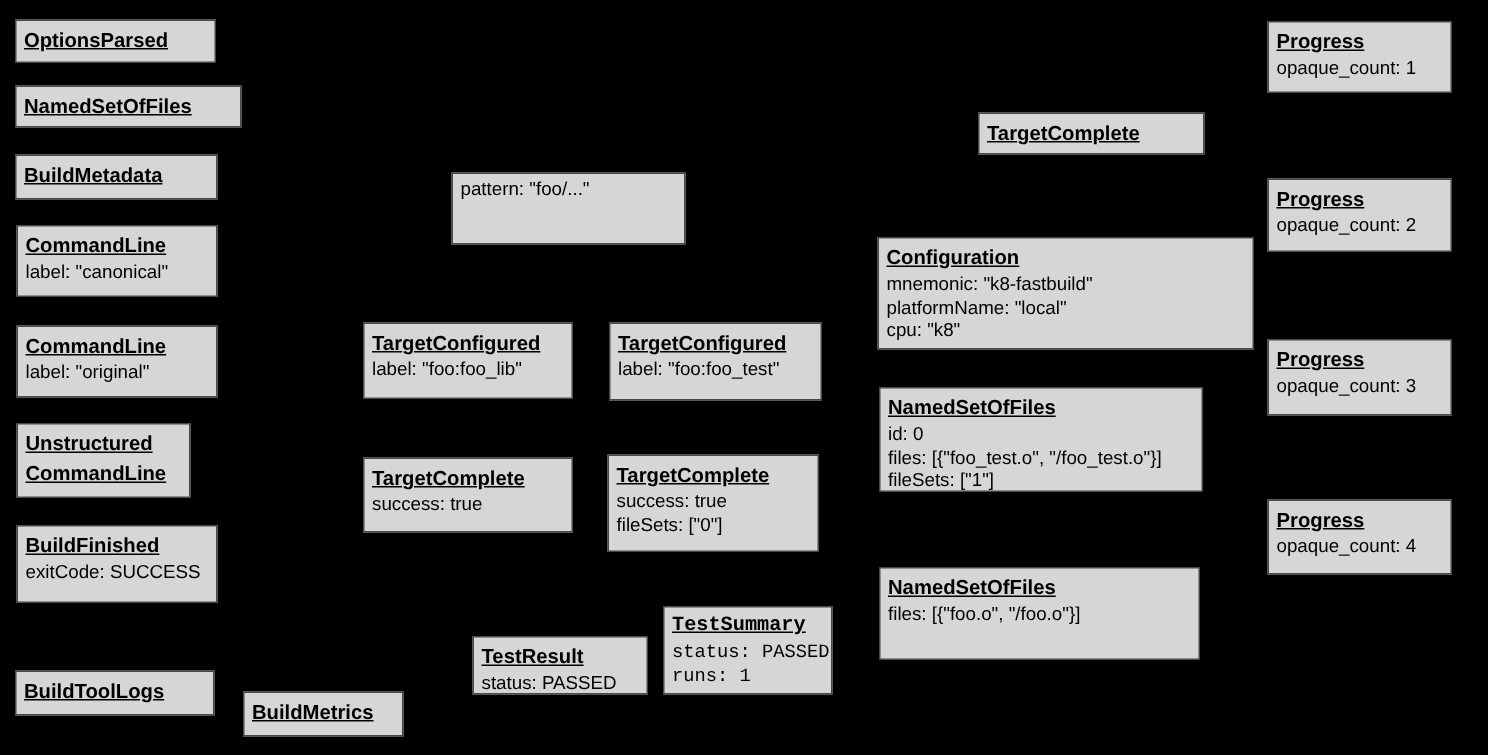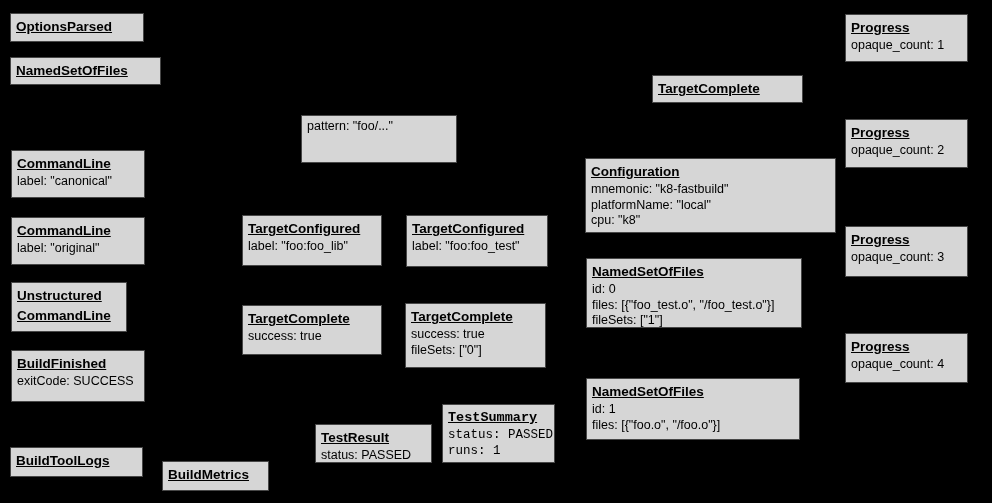--- a/index.html
+++ b/index.html
@@ -35,20 +35,23 @@
 </style>
 </head>
 <body style="background: rgb(0, 0, 0);">
 
 <div class="canvas" style="background: rgb(0, 0, 0);">
     <div class="node" style="left: 10px; top: 13px; width: 134px; height: 29px; background: rgb(214, 214, 214); border: 1.5px solid rgb(71, 71, 71); color: rgb(0, 0, 0);">
       <div class="node-title">OptionsParsed</div>
     </div>
     <div class="node" style="left: 10px; top: 57px; width: 151px; height: 28px; background: rgb(214, 214, 214); border: 1.5px solid rgb(71, 71, 71); color: rgb(0, 0, 0);">
       <div class="node-title">NamedSetOfFiles</div>
+    </div>
+    <div class="node" style="left: 10px; top: 103px; width: 135px; height: 30px; background: rgb(214, 214, 214); border: 1.5px solid rgb(71, 71, 71); color: rgb(0, 0, 0);">
+      <div class="node-title">BuildMetadata</div>
     </div>
     <div class="node" style="left: 11px; top: 150px; width: 134px; height: 48px; background: rgb(214, 214, 214); border: 1.5px solid rgb(71, 71, 71); color: rgb(0, 0, 0);">
       <div class="node-title">CommandLine</div>
       <div class="node-field">label: "canonical"</div>
     </div>
     <div class="node" style="left: 11px; top: 217px; width: 134px; height: 48px; background: rgb(214, 214, 214); border: 1.5px solid rgb(71, 71, 71); color: rgb(0, 0, 0);">
       <div class="node-title">CommandLine</div>
       <div class="node-field">label: "original"</div>
     </div>
     <div class="node" style="left: 11px; top: 282px; width: 116px; height: 50px; background: rgb(214, 214, 214); border: 1.5px solid rgb(71, 71, 71); color: rgb(0, 0, 0);">
@@ -104,21 +107,20 @@
       <div class="node-field">cpu: "k8"</div>
     </div>
     <div class="node" style="left: 586px; top: 258px; width: 216px; height: 70px; background: rgb(214, 214, 214); border: 1.5px solid rgb(71, 71, 71); color: rgb(0, 0, 0);">
       <div class="node-title">NamedSetOfFiles</div>
       <div class="node-field">id: 0</div>
       <div class="node-field">files: [{"foo_test.o", "/foo_test.o"}]</div>
       <div class="node-field">fileSets: ["1"]</div>
     </div>
     <div class="node" style="left: 586px; top: 378px; width: 214px; height: 62px; background: rgb(214, 214, 214); border: 1.5px solid rgb(71, 71, 71); color: rgb(0, 0, 0);">
       <div class="node-title">NamedSetOfFiles</div>
-      <div class="node-field">id: 1</div>
       <div class="node-field">files: [{"foo.o", "/foo.o"}]</div>
     </div>
     <div class="node" style="left: 845px; top: 14px; width: 123px; height: 48px; background: rgb(214, 214, 214); border: 1.5px solid rgb(71, 71, 71); color: rgb(0, 0, 0);">
       <div class="node-title">Progress</div>
       <div class="node-field">opaque_count: 1</div>
     </div>
     <div class="node" style="left: 845px; top: 119px; width: 123px; height: 49px; background: rgb(214, 214, 214); border: 1.5px solid rgb(71, 71, 71); color: rgb(0, 0, 0);">
       <div class="node-title">Progress</div>
       <div class="node-field">opaque_count: 2</div>
     </div>

